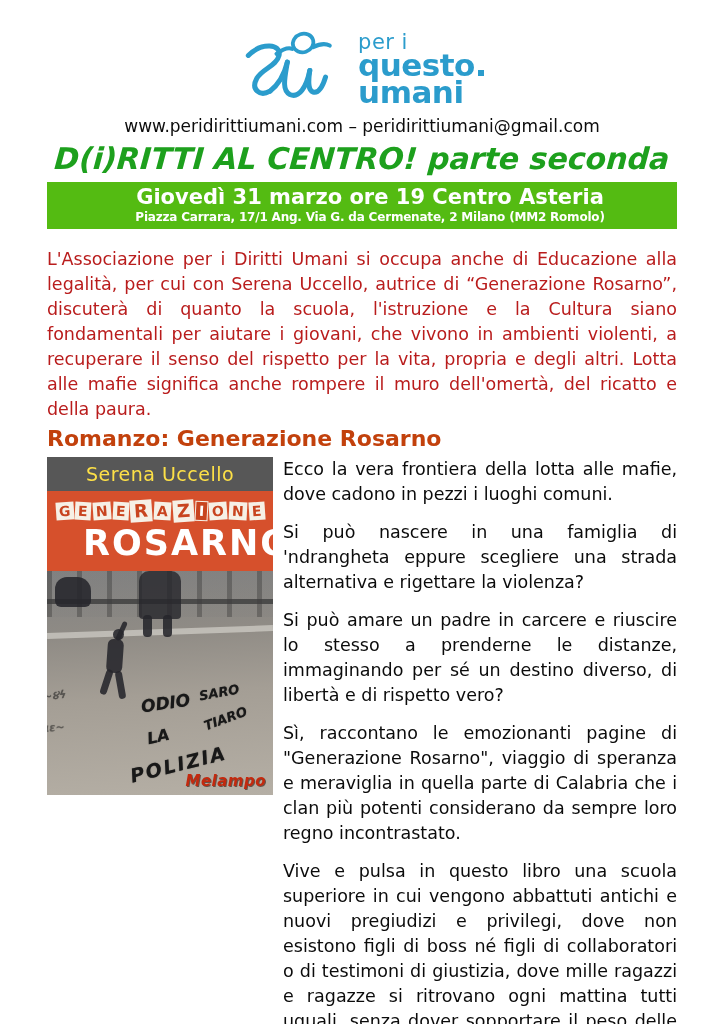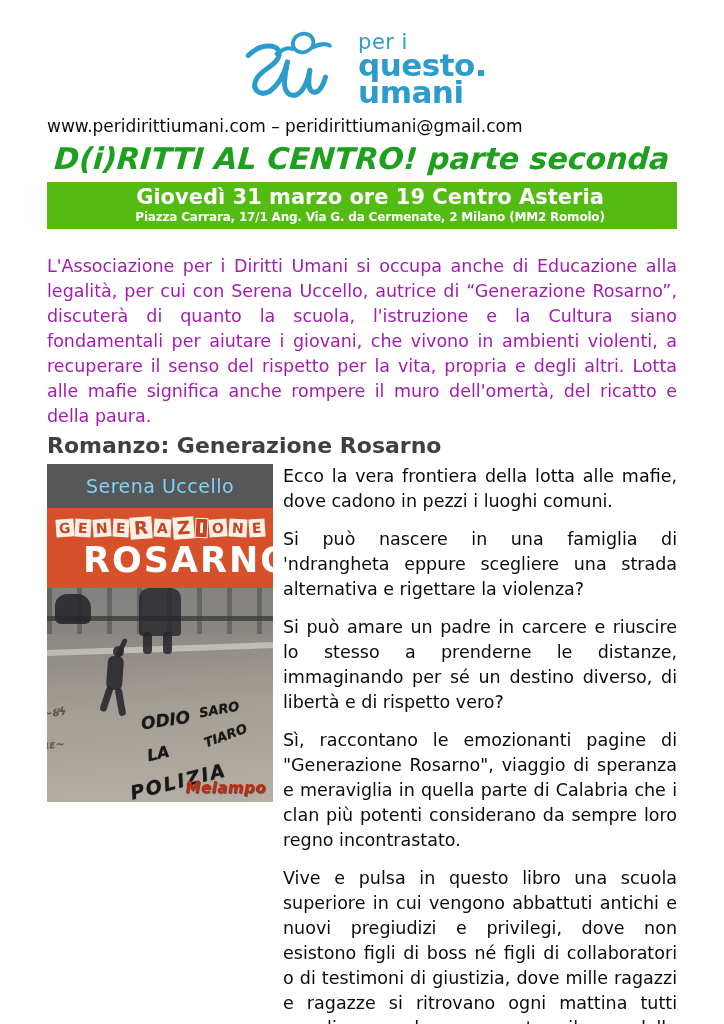--- a/index.html
+++ b/index.html
@@ -12,21 +12,21 @@
   .content { padding:26px 47px 0 47px; }
 
   
   .logo-row { display:flex; justify-content:center; align-items:center; gap:10px; height:88px; }
   .logo-mark { width:108px; height:86px; flex:0 0 auto; }
   .logo-text { line-height:0.9; color:#2b9ccc; text-align:left; }
   .logo-text .peri { font-size:21px; font-weight:400; letter-spacing:0.5px; }
   .logo-text .big  { font-size:31px; font-weight:bold; letter-spacing:-0.5px; position:relative; }
   .logo-dot { display:inline-block; width:6px; height:6px; background:#2b9ccc; margin-left:3px; }
 
-  .contact-line { text-align:left; font-size:17px; color:#0c0c0c; margin-top:2px; }
+  .contact-line { text-align:center; font-size:17px; color:#0c0c0c; margin-top:2px; }
 
   .script-title {
     text-align:center; margin-top:5px;
     font-size:30px; font-weight:bold; font-style:italic;
     color:#1da01d; letter-spacing:0px;
     font-family:"DejaVu Sans", cursive;
     transform:skewX(-4deg);
   }
 
   
@@ -39,32 +39,32 @@
   .banner-topic {
     margin-top:4px; padding:4px 4px 6px 4px; text-align:center; color:#0a0a0a;
     border-top:3px solid #161616;
   }
   .banner-topic .l1 { font-size:20px; font-weight:bold; }
   .banner-topic .l2 { font-size:15.5px; font-weight:bold; letter-spacing:-0.2px; margin-top:1px; }
   .banner-topic .l2 em { font-style:italic; }
 
   
   .intro {
-    margin-top:25px; font-size:17.5px; line-height:25px; text-align:justify; color:#a21caf;
+    margin-top:18px; font-size:17.5px; line-height:25px; text-align:justify; color:#b91c1c;
   }
   .section-heading {
-    margin-top:4px; font-size:22px; font-weight:bold; color:#404040;
+    margin-top:4px; font-size:22px; font-weight:bold; color:#c2410c;
   }
 
   .book-row { display:flex; gap:10px; margin-top:6px; }
 
   
   .cover { width:226px; height:338px; flex:0 0 auto; display:flex; flex-direction:column; }
   .cover-author {
-    height:44px; background:#575757; color:#7dd3fc;
+    height:34px; background:#575757; color:#fde047;
     display:flex; align-items:center; justify-content:center;
     font-size:19px; letter-spacing:0.5px;
   }
   .cover-title { height:80px; background:#d6502c; text-align:center; padding-top:9px; }
   .ransom { white-space:nowrap; }
   .rl {
     display:inline-block; background:#f6f0e6; color:#c8441f;
     font-weight:bold; font-size:14px; line-height:1;
     padding:2px 3px; margin:0 1px; vertical-align:middle;
   }

